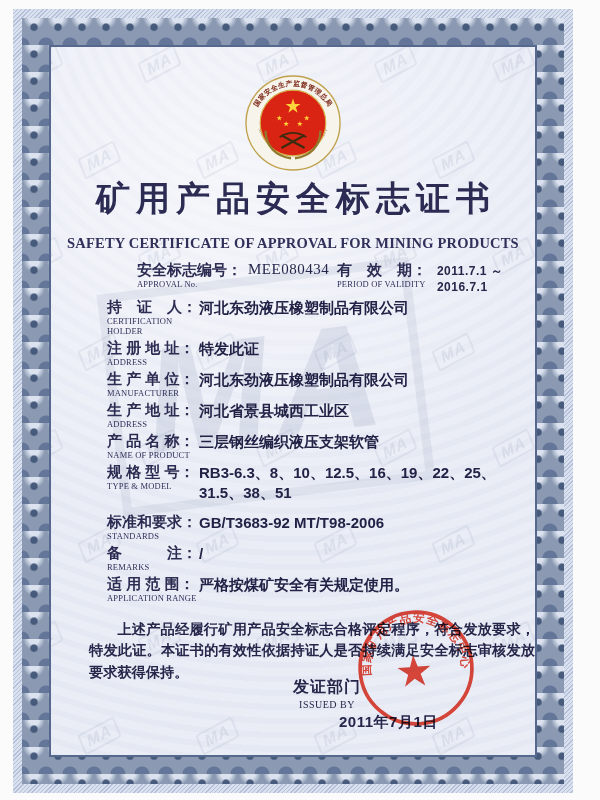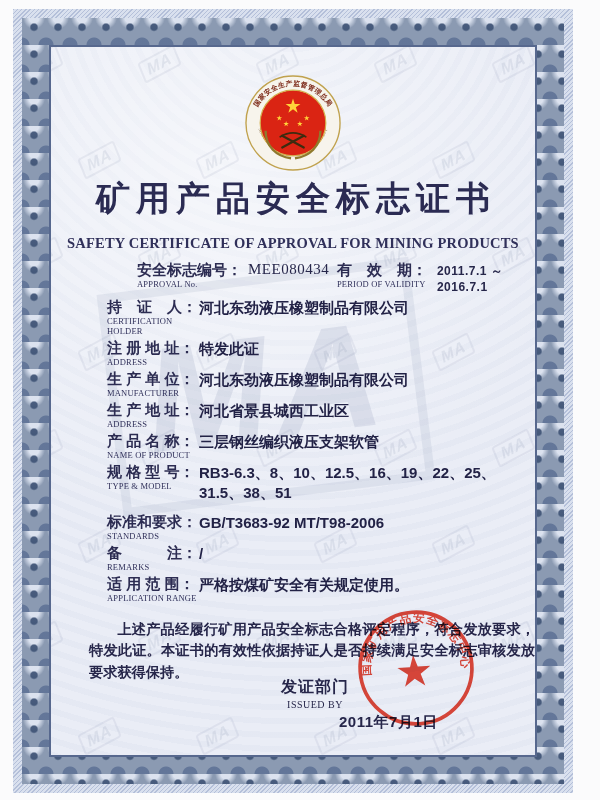--- a/index.html
+++ b/index.html
@@ -51,21 +51,21 @@
   .fields{position:absolute;top:250px;left:56px;right:24px;color:#26264a;}
   .frow{display:flex;margin-bottom:2px;}
   .frow.gap{margin-top:9px;}
   .lcol{width:92px;flex:none;}
   .vcol{flex:1;font-size:15px;font-weight:700;color:#222246;line-height:20px;padding-top:1px;}
   .lcol .zh-label{line-height:20px;}
   
   .statement{position:absolute;top:572px;left:38px;width:446px;font-size:14.2px;font-weight:700;
     color:#26264a;line-height:1.5;text-indent:2em;text-align:justify;}
   
-  .issued{position:absolute;top:630px;left:224px;width:80px;text-align:center;color:#26264a;}
+  .issued{position:absolute;top:630px;left:236px;width:80px;text-align:center;color:#26264a;}
   .issued .zh{font-size:16px;font-weight:700;letter-spacing:1px;}
   .issued .en{font-family:"Liberation Serif",serif;font-size:10px;letter-spacing:.5px;margin-top:1px;}
   .issue-date{position:absolute;top:666px;left:288px;font-size:15px;font-weight:700;color:#26264a;letter-spacing:.5px;}
   
   .seal{position:absolute;left:304px;top:560px;width:122px;height:122px;
     mix-blend-mode:multiply;opacity:.92;transform:rotate(-4deg);}
 </style>
 </head>
 <body>
 

